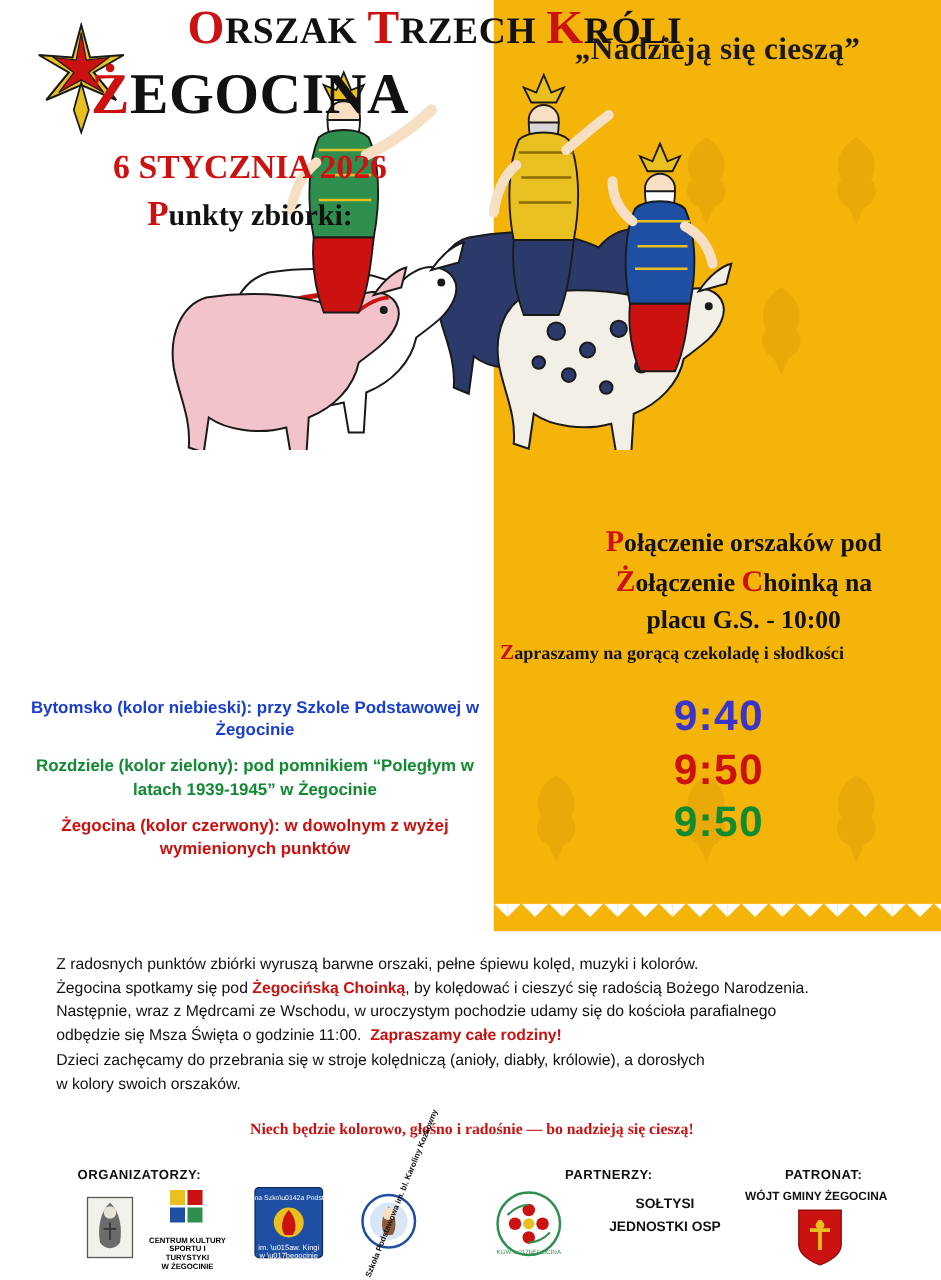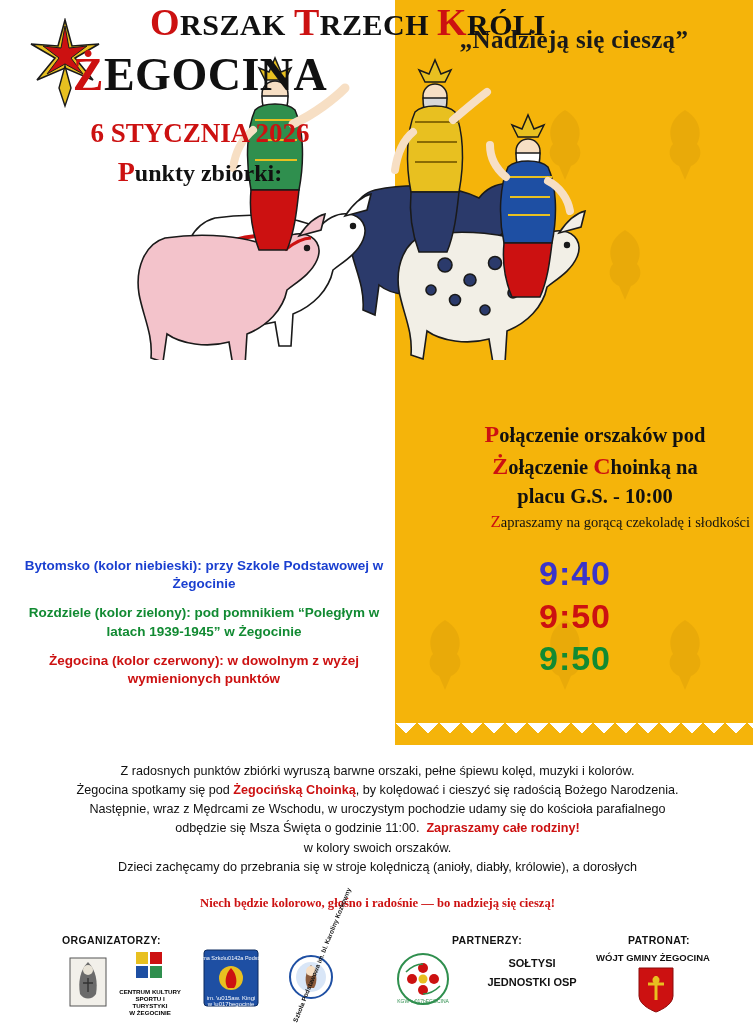--- a/index.html
+++ b/index.html
@@ -150,23 +150,23 @@
     font-size: 20.5px;
     line-height: 1.35;
     color: #111;
   }
   .joining .capr { color: #cc1111; font-size: 24px; }
   .invite {
     position: absolute;
     left: 400px;
     top: 512px;
     width: 350px;
-    text-align: right;
-    font-family: "Liberation Serif", serif;
-    font-weight: normal;
+    text-align: left;
+    font-family: "Liberation Serif", serif;
+    font-weight: bold;
     font-size: 14.5px;
     color: #111;
   }
   .invite .capr2 { color: #cc1111; font-size: 17px; }
 
   .times {
     position: absolute;
     left: 475px;
     top: 552px;
     width: 200px;
@@ -182,21 +182,20 @@
   .t-blue { color: #3b34c9; }
   .t-red { color: #cc1111; }
   .t-green { color: #118a32; }
 
   
   .body-text {
     position: absolute;
     left: 45px;
     top: 762px;
     width: 665px;
-    text-align: center;
     font-family: "Liberation Sans", sans-serif;
     font-size: 12.6px;
     line-height: 1.52;
     color: #111;
   }
   .body-text .red { color: #cc1111; font-weight: bold; }
   .closing {
     position: absolute;
     left: 45px;
     top: 896px;
@@ -426,22 +425,22 @@
 
 <div class="body-text">
   <div>Z radosnych punktów zbiórki wyruszą barwne orszaki, pełne śpiewu kolęd, muzyki i kolorów.</div>
   <div>
     <span>Żegocina spotkamy się pod </span><span class="red">Żegocińską Choinką</span><span>, by kolędować i cieszyć się radością Bożego Narodzenia.</span>
   </div>
   <div>Następnie, wraz z Mędrcami ze Wschodu, w uroczystym pochodzie udamy się do kościoła parafialnego</div>
   <div>
     <span>odbędzie się Msza Święta o godzinie 11:00.</span>&nbsp;&nbsp;<span class="red">Zapraszamy całe rodziny!</span>
   </div>
+  <div>Dzieci zachęcamy do przebrania się w stroje kolędniczą (anioły, diabły, królowie), a dorosłych</div>
   <div>w kolory swoich orszaków.</div>
-  <div>Dzieci zachęcamy do przebrania się w stroje kolędniczą (anioły, diabły, królowie), a dorosłych</div>
 </div>
 
 <div class="closing">Niech będzie kolorowo, głośno i radośnie — bo nadzieją się cieszą!</div>
 
 <div class="footer">
   <div class="foot-label org-label">ORGANIZATORZY:</div>
   <div class="foot-label part-label">PARTNERZY:</div>
   <div class="foot-label patr-label">PATRONAT:</div>
 
   <div class="logo" style="left:66px; top:32px; width:44px; height:58px;">

